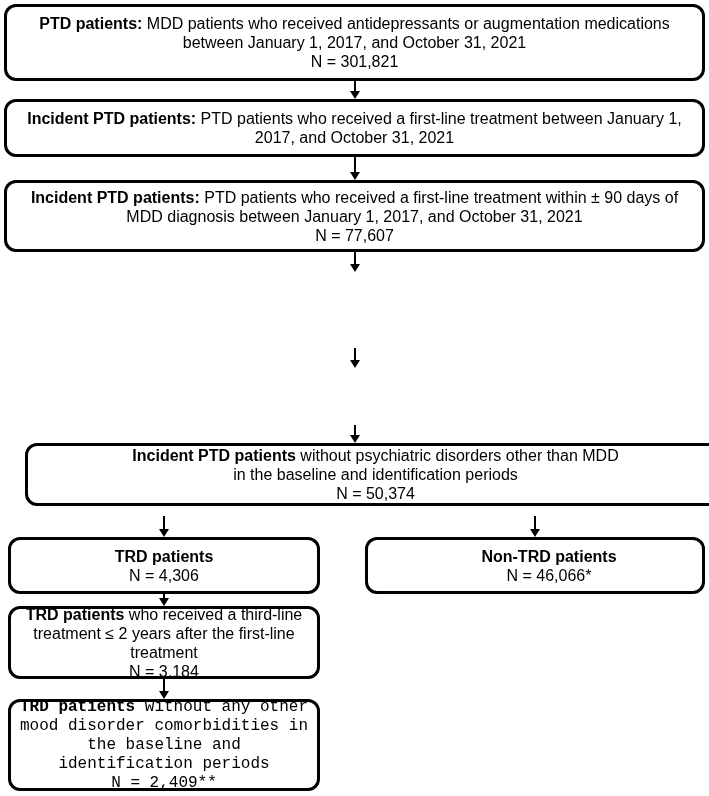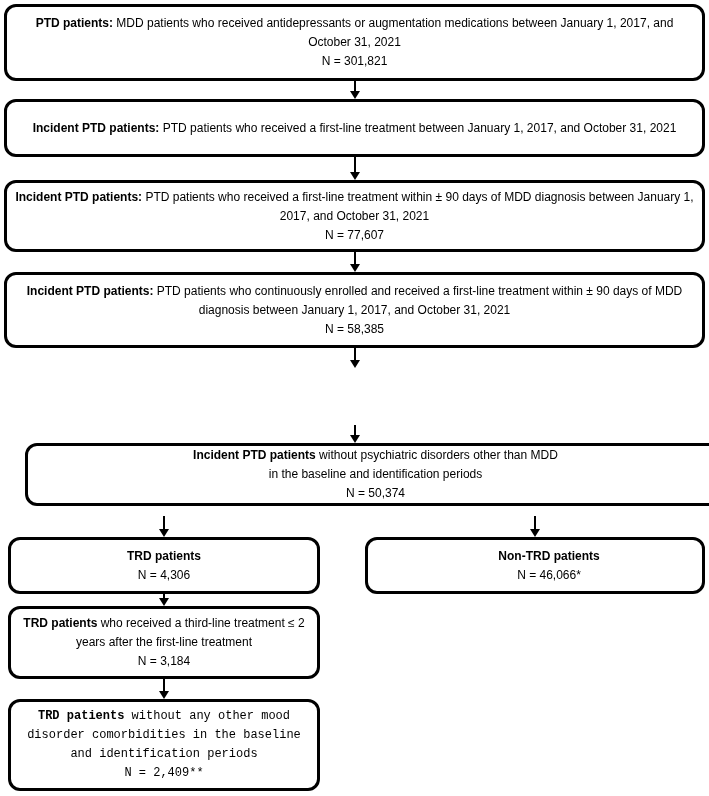--- a/index.html
+++ b/index.html
@@ -15,21 +15,21 @@
   .node {
     position: absolute;
     box-sizing: border-box;
     border: 3px solid #000000;
     border-radius: 12px;
     background: #ffffff;
     display: flex;
     align-items: center;
     justify-content: center;
     text-align: center;
-    font-size: 12px;
+    font-size: 16px;
     line-height: 19px;
     padding: 2px 8px;
   }
   .node .b { font-weight: bold; }
   .node .blk { display: block; }
   .node .nline { display: block; }
   .arrow {
     position: absolute;
     width: 11px;
   }
@@ -69,23 +69,20 @@
   <div class="node" style="left:4px; top:99px; width:701px; height:58px;">
     <div><span class="b">Incident PTD patients:</span><span> PTD patients who received a first-line treatment between January 1, 2017, and October 31, 2021</span></div>
   </div>
   <div class="arrow" style="left:349px; top:157px; height:23px;"></div>
 
   <div class="node" style="left:4px; top:180px; width:701px; height:72px;">
     <div><span class="b">Incident PTD patients:</span><span> PTD patients who received a first-line treatment within ± 90 days of MDD diagnosis between January 1, 2017, and October 31, 2021</span><span class="nline">N = 77,607</span></div>
   </div>
   <div class="arrow" style="left:349px; top:252px; height:20px;"></div>
 
-  <div class="node" style="left:4px; top:272px; width:701px; height:76px;">
-    <div><span class="b">Incident PTD patients:</span><span> PTD patients who continuously enrolled and received a first-line treatment within ± 90 days of MDD diagnosis between January 1, 2017, and October 31, 2021</span><span class="nline">N = 58,385</span></div>
-  </div>
   <div class="arrow" style="left:349px; top:348px; height:20px;"></div>
 
   <div class="arrow" style="left:349px; top:425px; height:18px;"></div>
 
   <div class="node" style="left:4px; top:443px; width:701px; height:63px;margin-left:21px;">
     <div><span class="b">Incident PTD patients</span><span> without psychiatric disorders other than MDD</span><span class="blk">in the baseline and identification periods</span><span class="nline">N = 50,374</span></div>
   </div>
   <div class="arrow" style="left:158px; top:516px; height:21px;"></div>
   <div class="arrow" style="left:529px; top:516px; height:21px;"></div>
 

